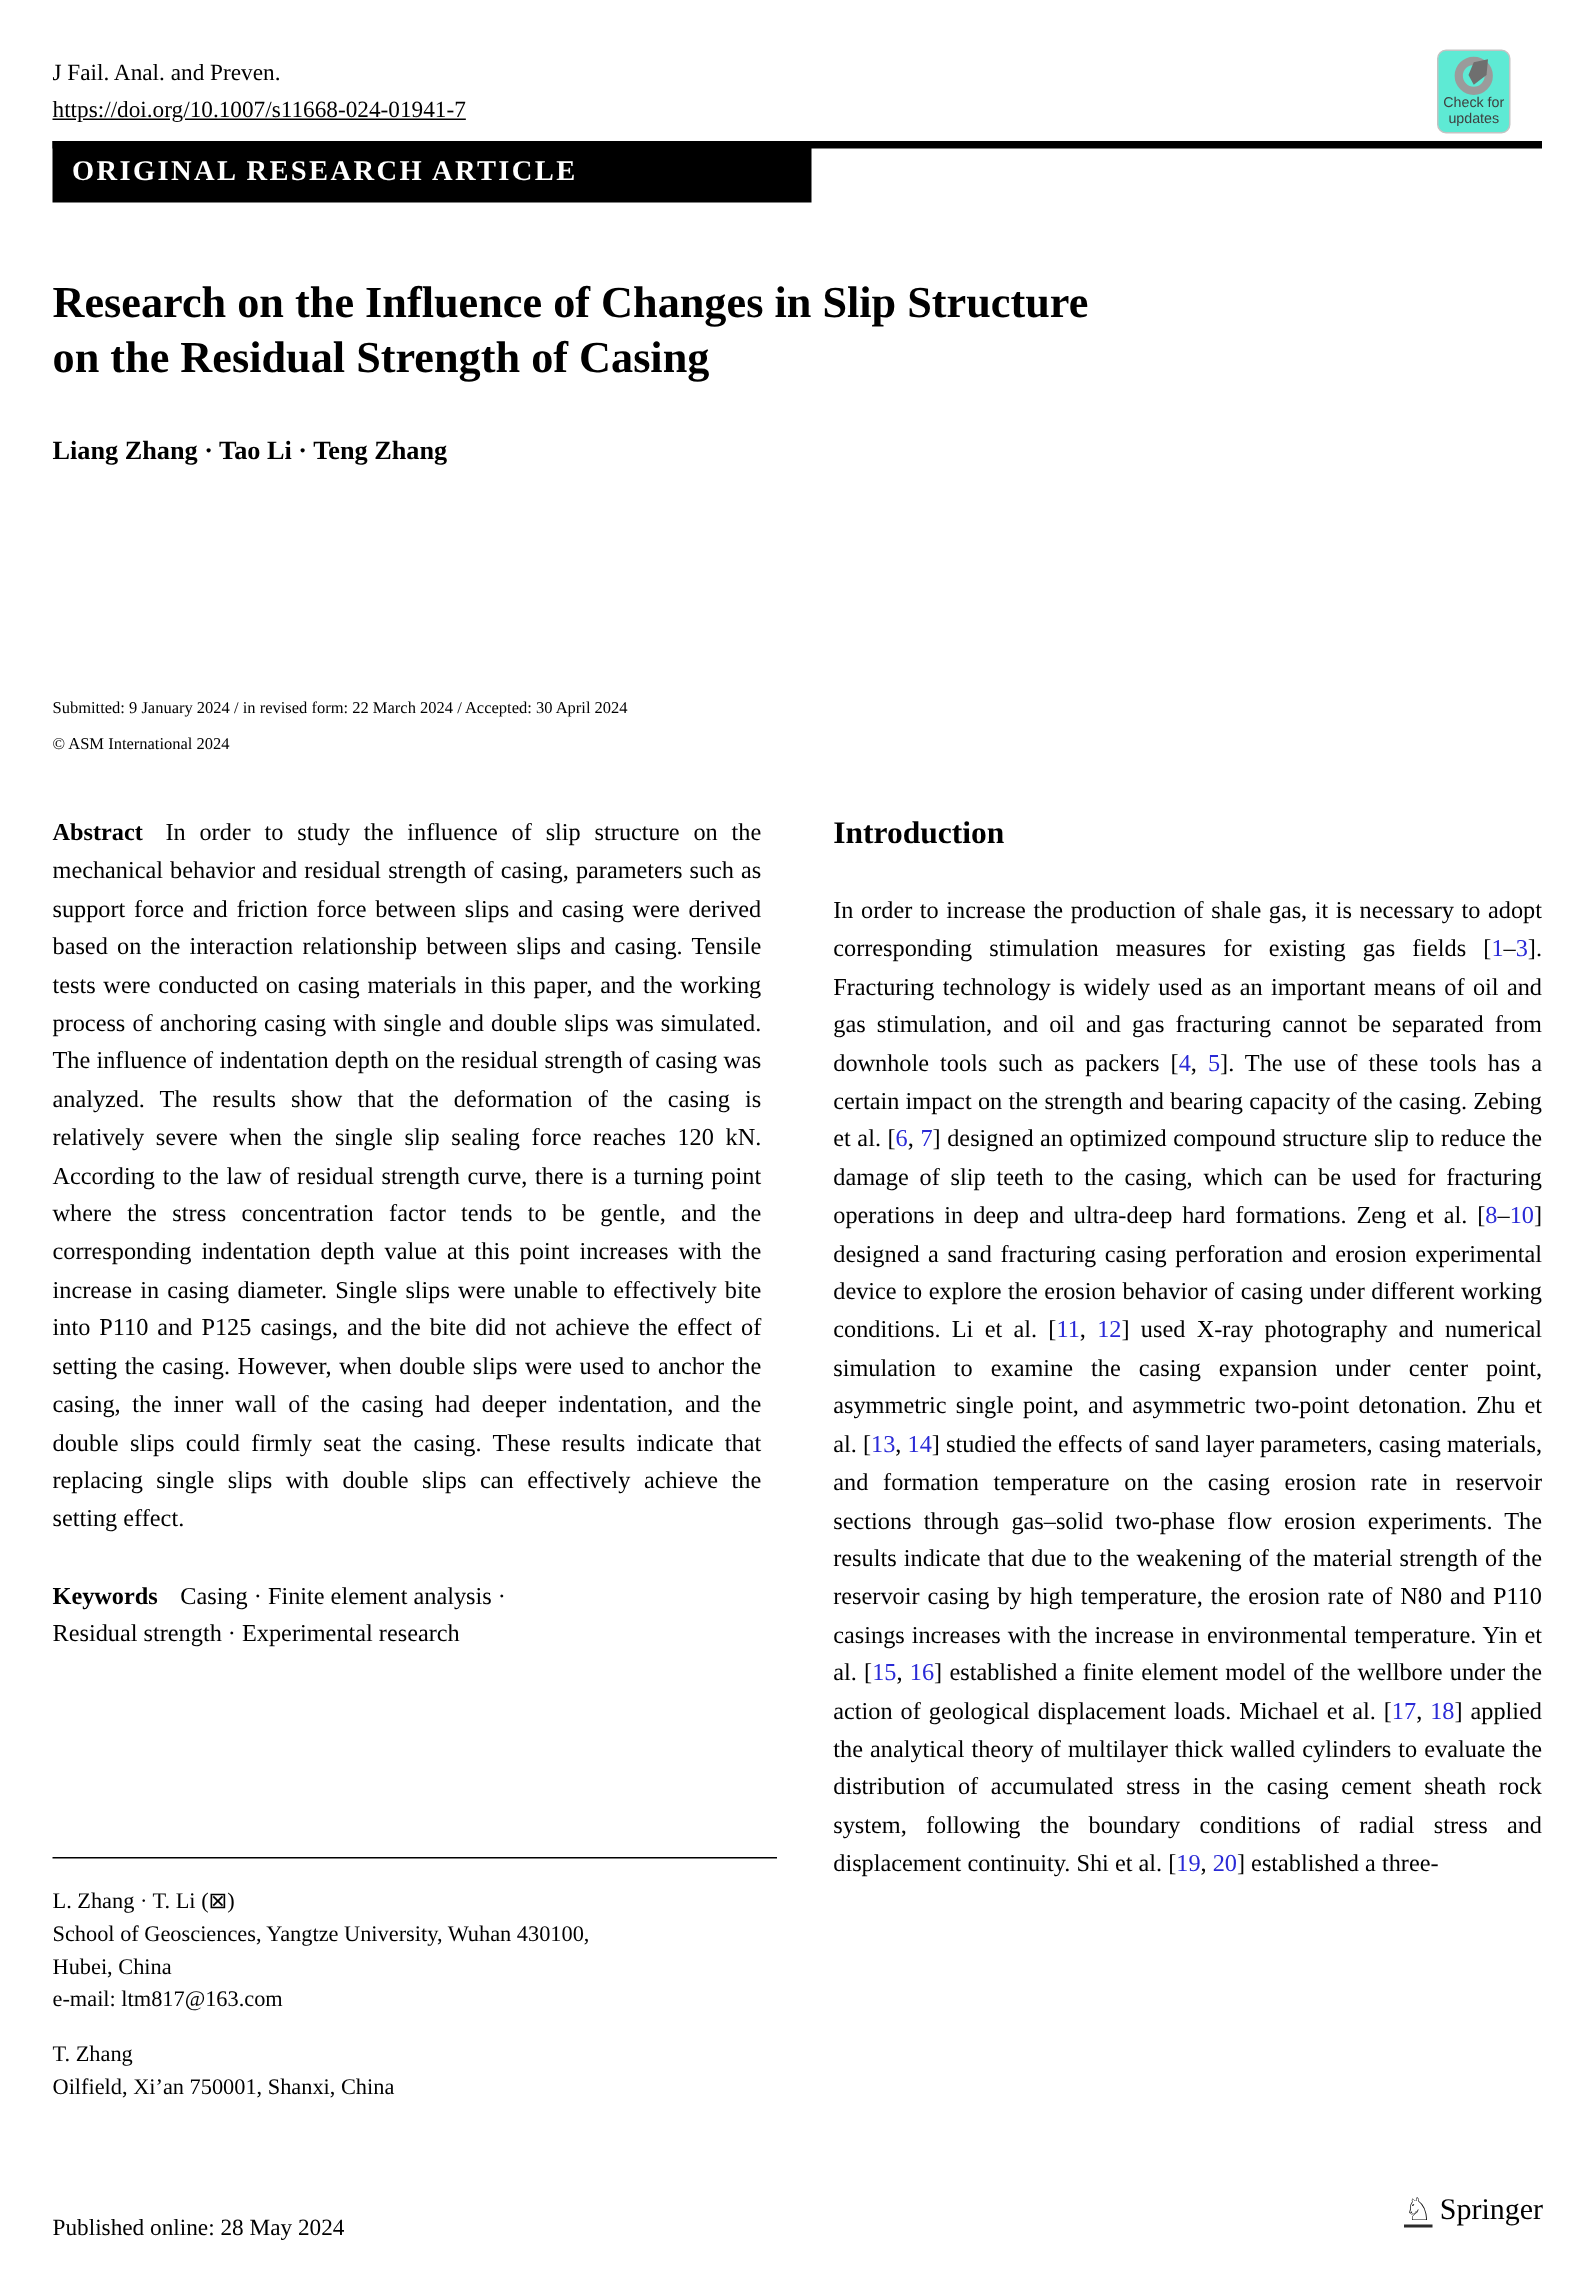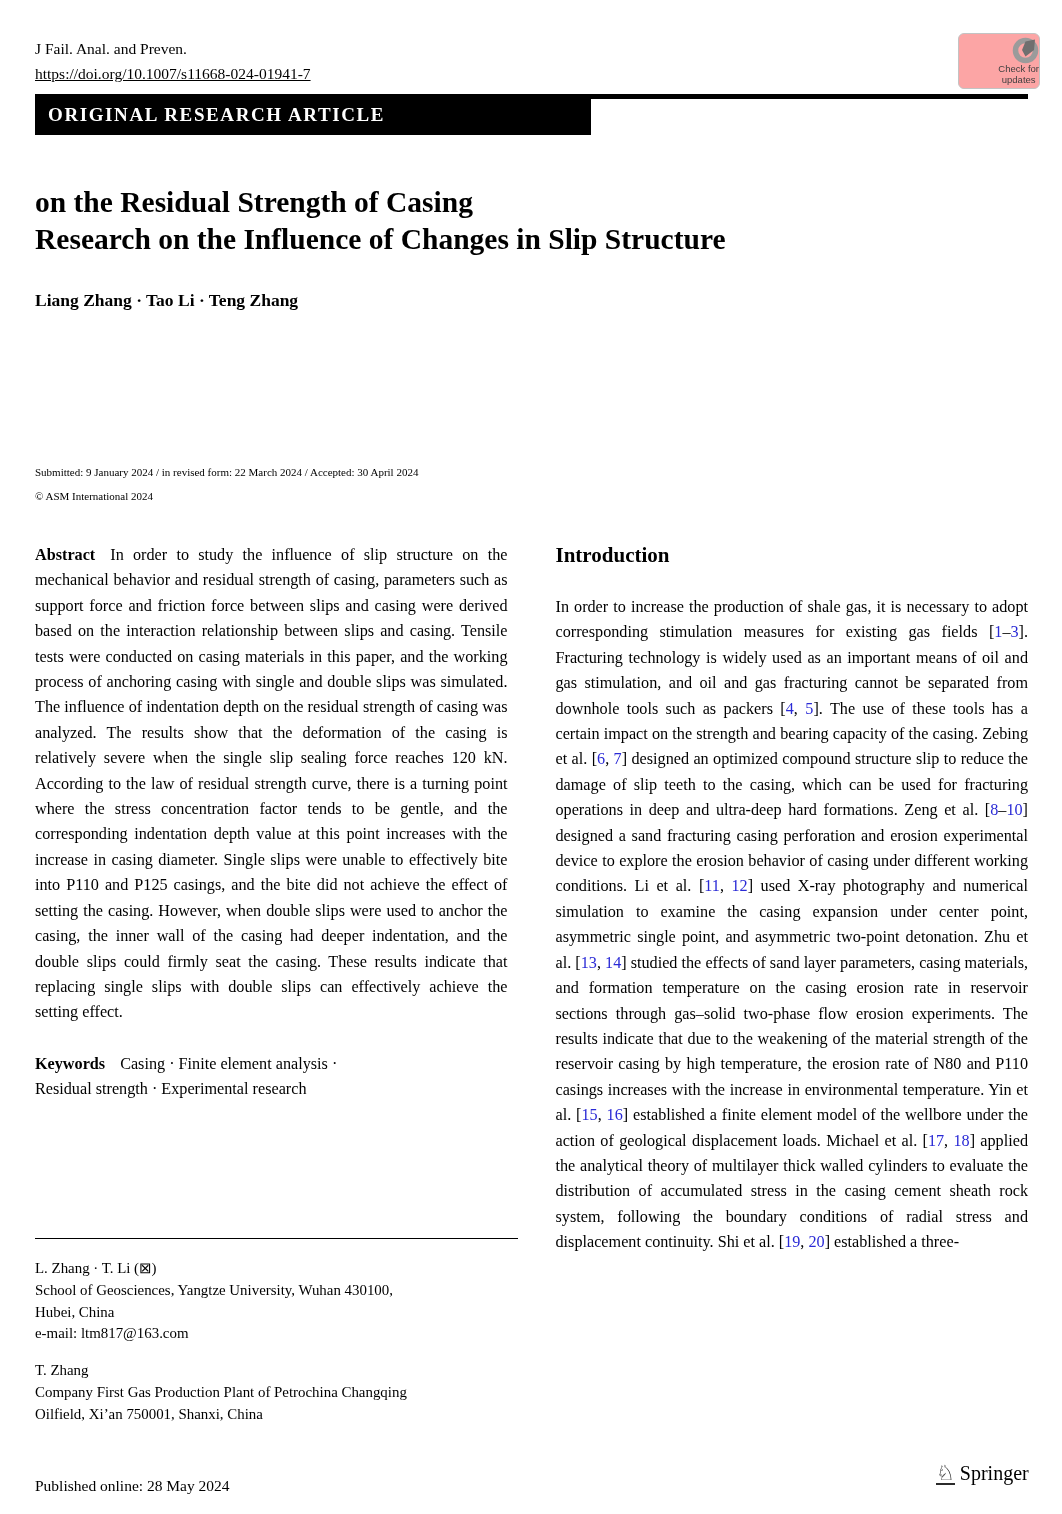--- a/index.html
+++ b/index.html
@@ -8,30 +8,30 @@
     width:1062px; height:1514px; position:relative;
     font-family:"Liberation Serif", serif; color:#000;
   }
   .page { position:absolute; inset:0; overflow:hidden; }
 
   
   .journal-head { position:absolute; left:35px; top:36px; font-size:15.5px; line-height:25px; }
   .journal-head .doi { display:block;text-decoration:underline; }
 
   
-  .crossmark { position:absolute; left:958px; top:33px; width:82px; height:56px;
-    background:#fca5a5; border:1px solid #c3c3c3; border-radius:6px;
-    display:flex; flex-direction:column; align-items:flex-end; cursor:pointer; }
+  .crossmark { position:absolute; left:958px; top:33px; width:49px; height:56px;
+    background:#5eead4; border:1px solid #c3c3c3; border-radius:6px;
+    display:flex; flex-direction:column; align-items:center; cursor:pointer; }
   .crossmark svg { margin-top:3px; }
   .crossmark .cm-txt { font-family:"Liberation Sans", sans-serif; font-size:9.5px;
     line-height:10.5px; color:#3f3f3f; text-align:center; }
 
   
   .top-rule { position:absolute; left:35px; top:94px; width:993px; height:5px; background:#000; }
-  .banner { position:absolute; left:35px; top:94px; width:556px; height:41px; background:#000;
+  .banner { position:absolute; left:35px; top:94px; width:506px; height:41px; background:#000;
     display:flex; align-items:center; }
   .banner span { color:#fff; font-weight:bold; font-size:19px; letter-spacing:1.6px;
     padding-left:13px; white-space:nowrap; }
 
   
   .title { position:absolute; left:35px; top:184px; width:940px;
     font-size:29.5px; font-weight:bold; line-height:37px; }
   .authors { position:absolute; left:35px; top:290px; font-size:17.5px; font-weight:bold; }
   .history { position:absolute; left:35px; top:460px; font-size:11px; line-height:24px; }
 
@@ -77,22 +77,22 @@
       <div>updates</div>
     </div>
   </div>
 
   <div class="top-rule"></div>
   <div class="banner">
     <span>ORIGINAL RESEARCH ARTICLE</span>
   </div>
 
   <h1 class="title">
+    <div>Research on the Influence of Changes in Slip Structure</div>
     <div>on the Residual Strength of Casing</div>
-    <div>Research on the Influence of Changes in Slip Structure</div>
   </h1>
   <div class="authors">Liang Zhang · Tao Li · Teng Zhang</div>
   <div class="history">
     <div>Submitted: 9 January 2024 / in revised form: 22 March 2024 / Accepted: 30 April 2024</div>
     <div>© ASM International 2024</div>
   </div>
 
   <div class="columns">
     <div class="col">
       <p class="body-text">
@@ -112,21 +112,20 @@
 
   <div class="footnotes">
     <div class="grp1">
       <div>L. Zhang · T. Li (⊠)</div>
       <div>School of Geosciences, Yangtze University, Wuhan 430100,</div>
       <div>Hubei, China</div>
       <div>e-mail: ltm817@163.com</div>
     </div>
     <div class="grp2">
       <div>T. Zhang</div>
-      <div>Company First Gas Production Plant of Petrochina Changqing</div>
       <div>Oilfield, Xi’an 750001, Shanxi, China</div>
     </div>
   </div>
 
   <div class="published">Published online: 28 May 2024</div>
   <div class="springer">
     <span class="knight">♘</span>
     <span class="word">Springer</span>
   </div>
 

